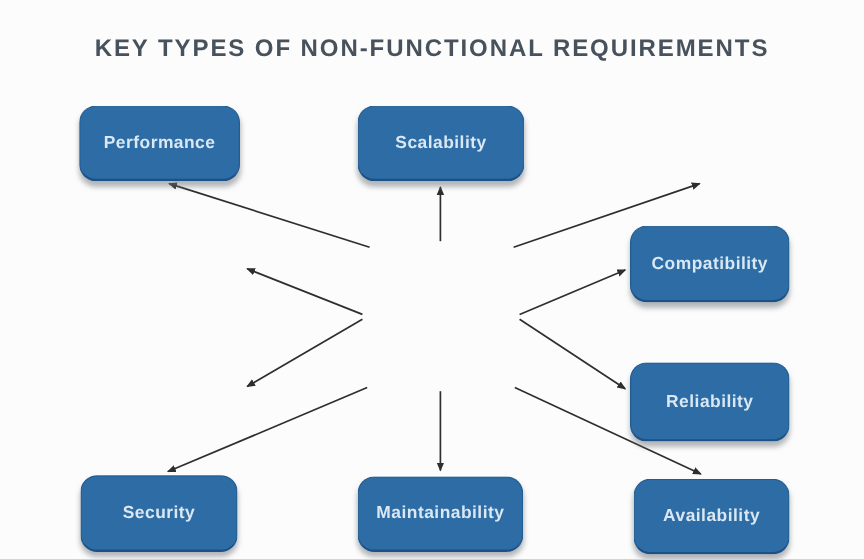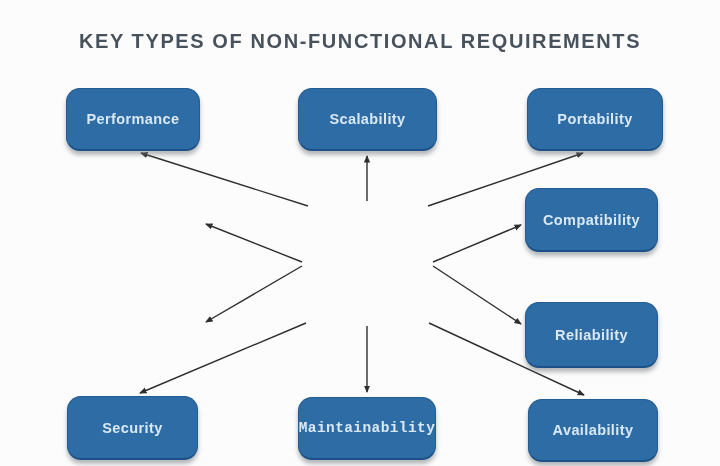--- a/index.html
+++ b/index.html
@@ -81,27 +81,26 @@
     <line x1="306" y1="323" x2="140" y2="393" marker-end="url(#ah)"></line>
     <line x1="367" y1="326" x2="367" y2="392" marker-end="url(#ah)"></line>
     <line x1="429" y1="323" x2="584" y2="395" marker-end="url(#ah)"></line>
   </svg>
 
 
   <div class="node" style="left:66px;top:88px;width:134px;height:63px;">Performance</div>
 
   <div class="node" style="left:298px;top:88px;width:139px;height:63px;">Scalability</div>
 
-  <div class="node" style="left:527px;top:88px;width:136px;height:63px;">Portability</div>
 
 
   <div class="node" style="left:525px;top:188px;width:133px;height:64px;">Compatibility</div>
 
 
   <div class="node" style="left:525px;top:302px;width:133px;height:66px;">Reliability</div>
 
   <div class="node" style="left:67px;top:396px;width:131px;height:64px;">Security</div>
 
-  <div class="node" style="left:298px;top:397px;width:138px;height:63px;font-family:Liberation Mono, monospace;">Maintainability</div>
+  <div class="node" style="left:298px;top:397px;width:138px;height:63px;">Maintainability</div>
 
   <div class="node" style="left:528px;top:399px;width:130px;height:63px;">Availability</div>
 
 </div>
 
 </body></html>

